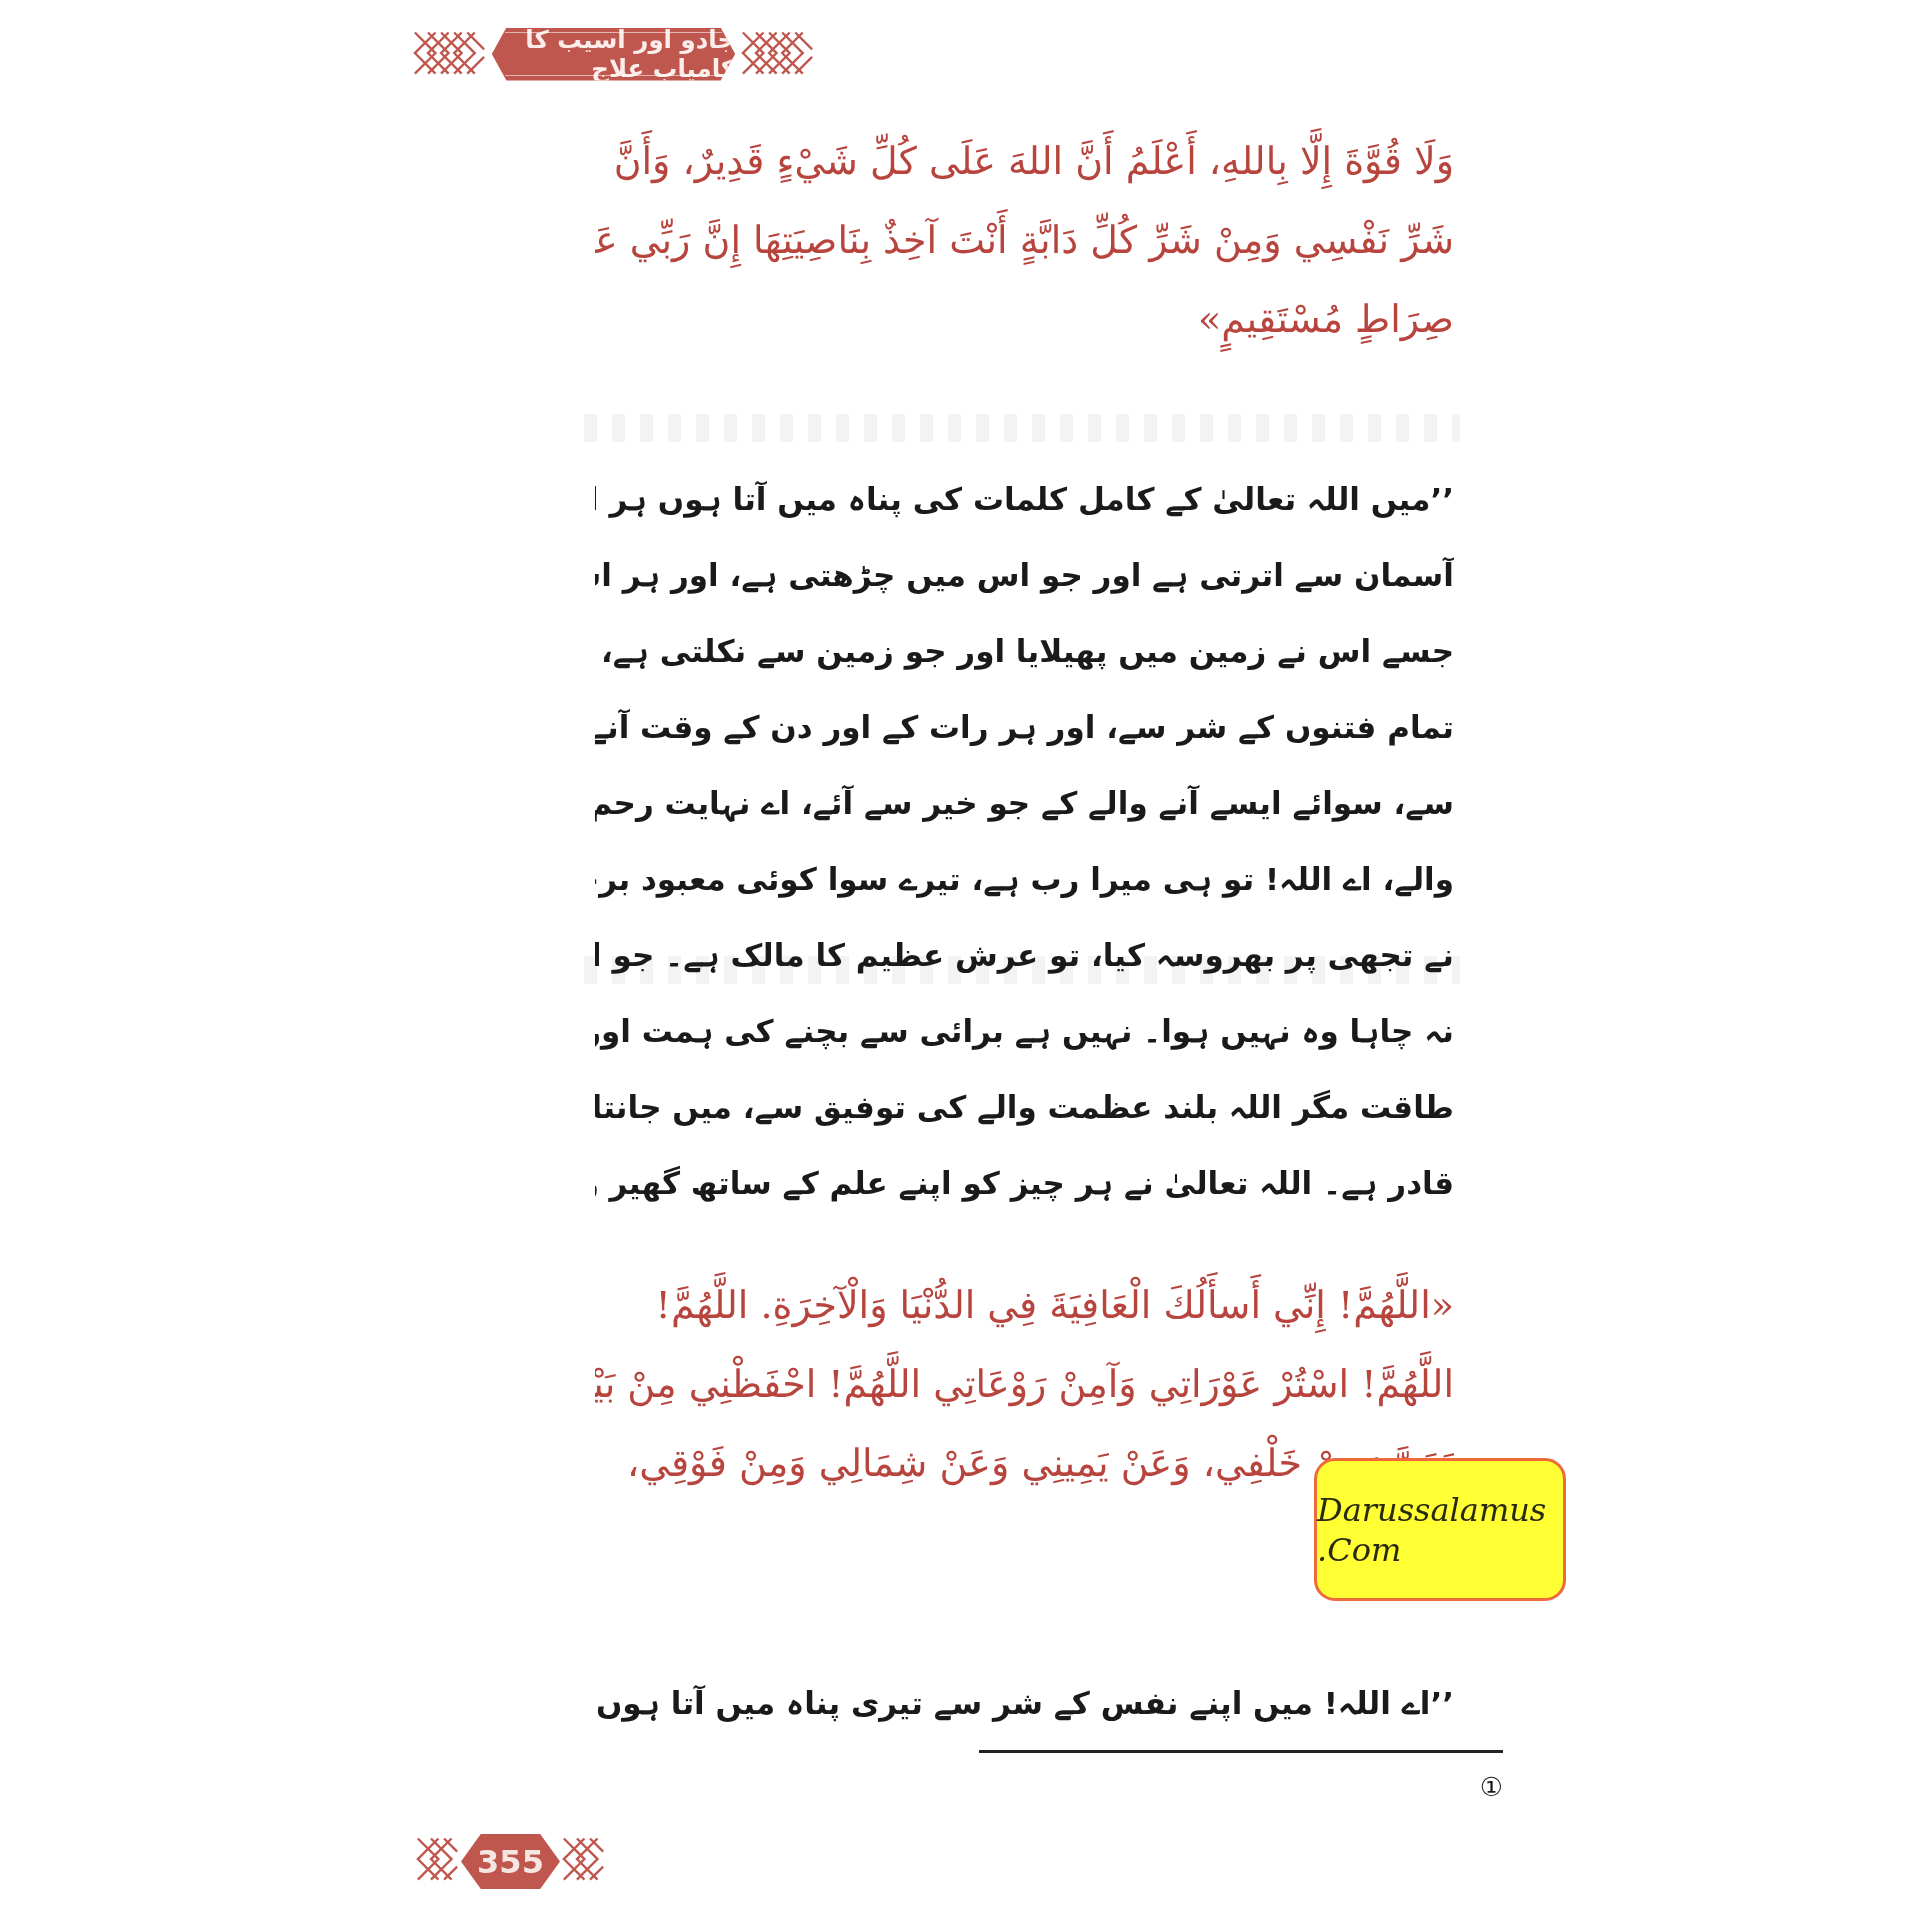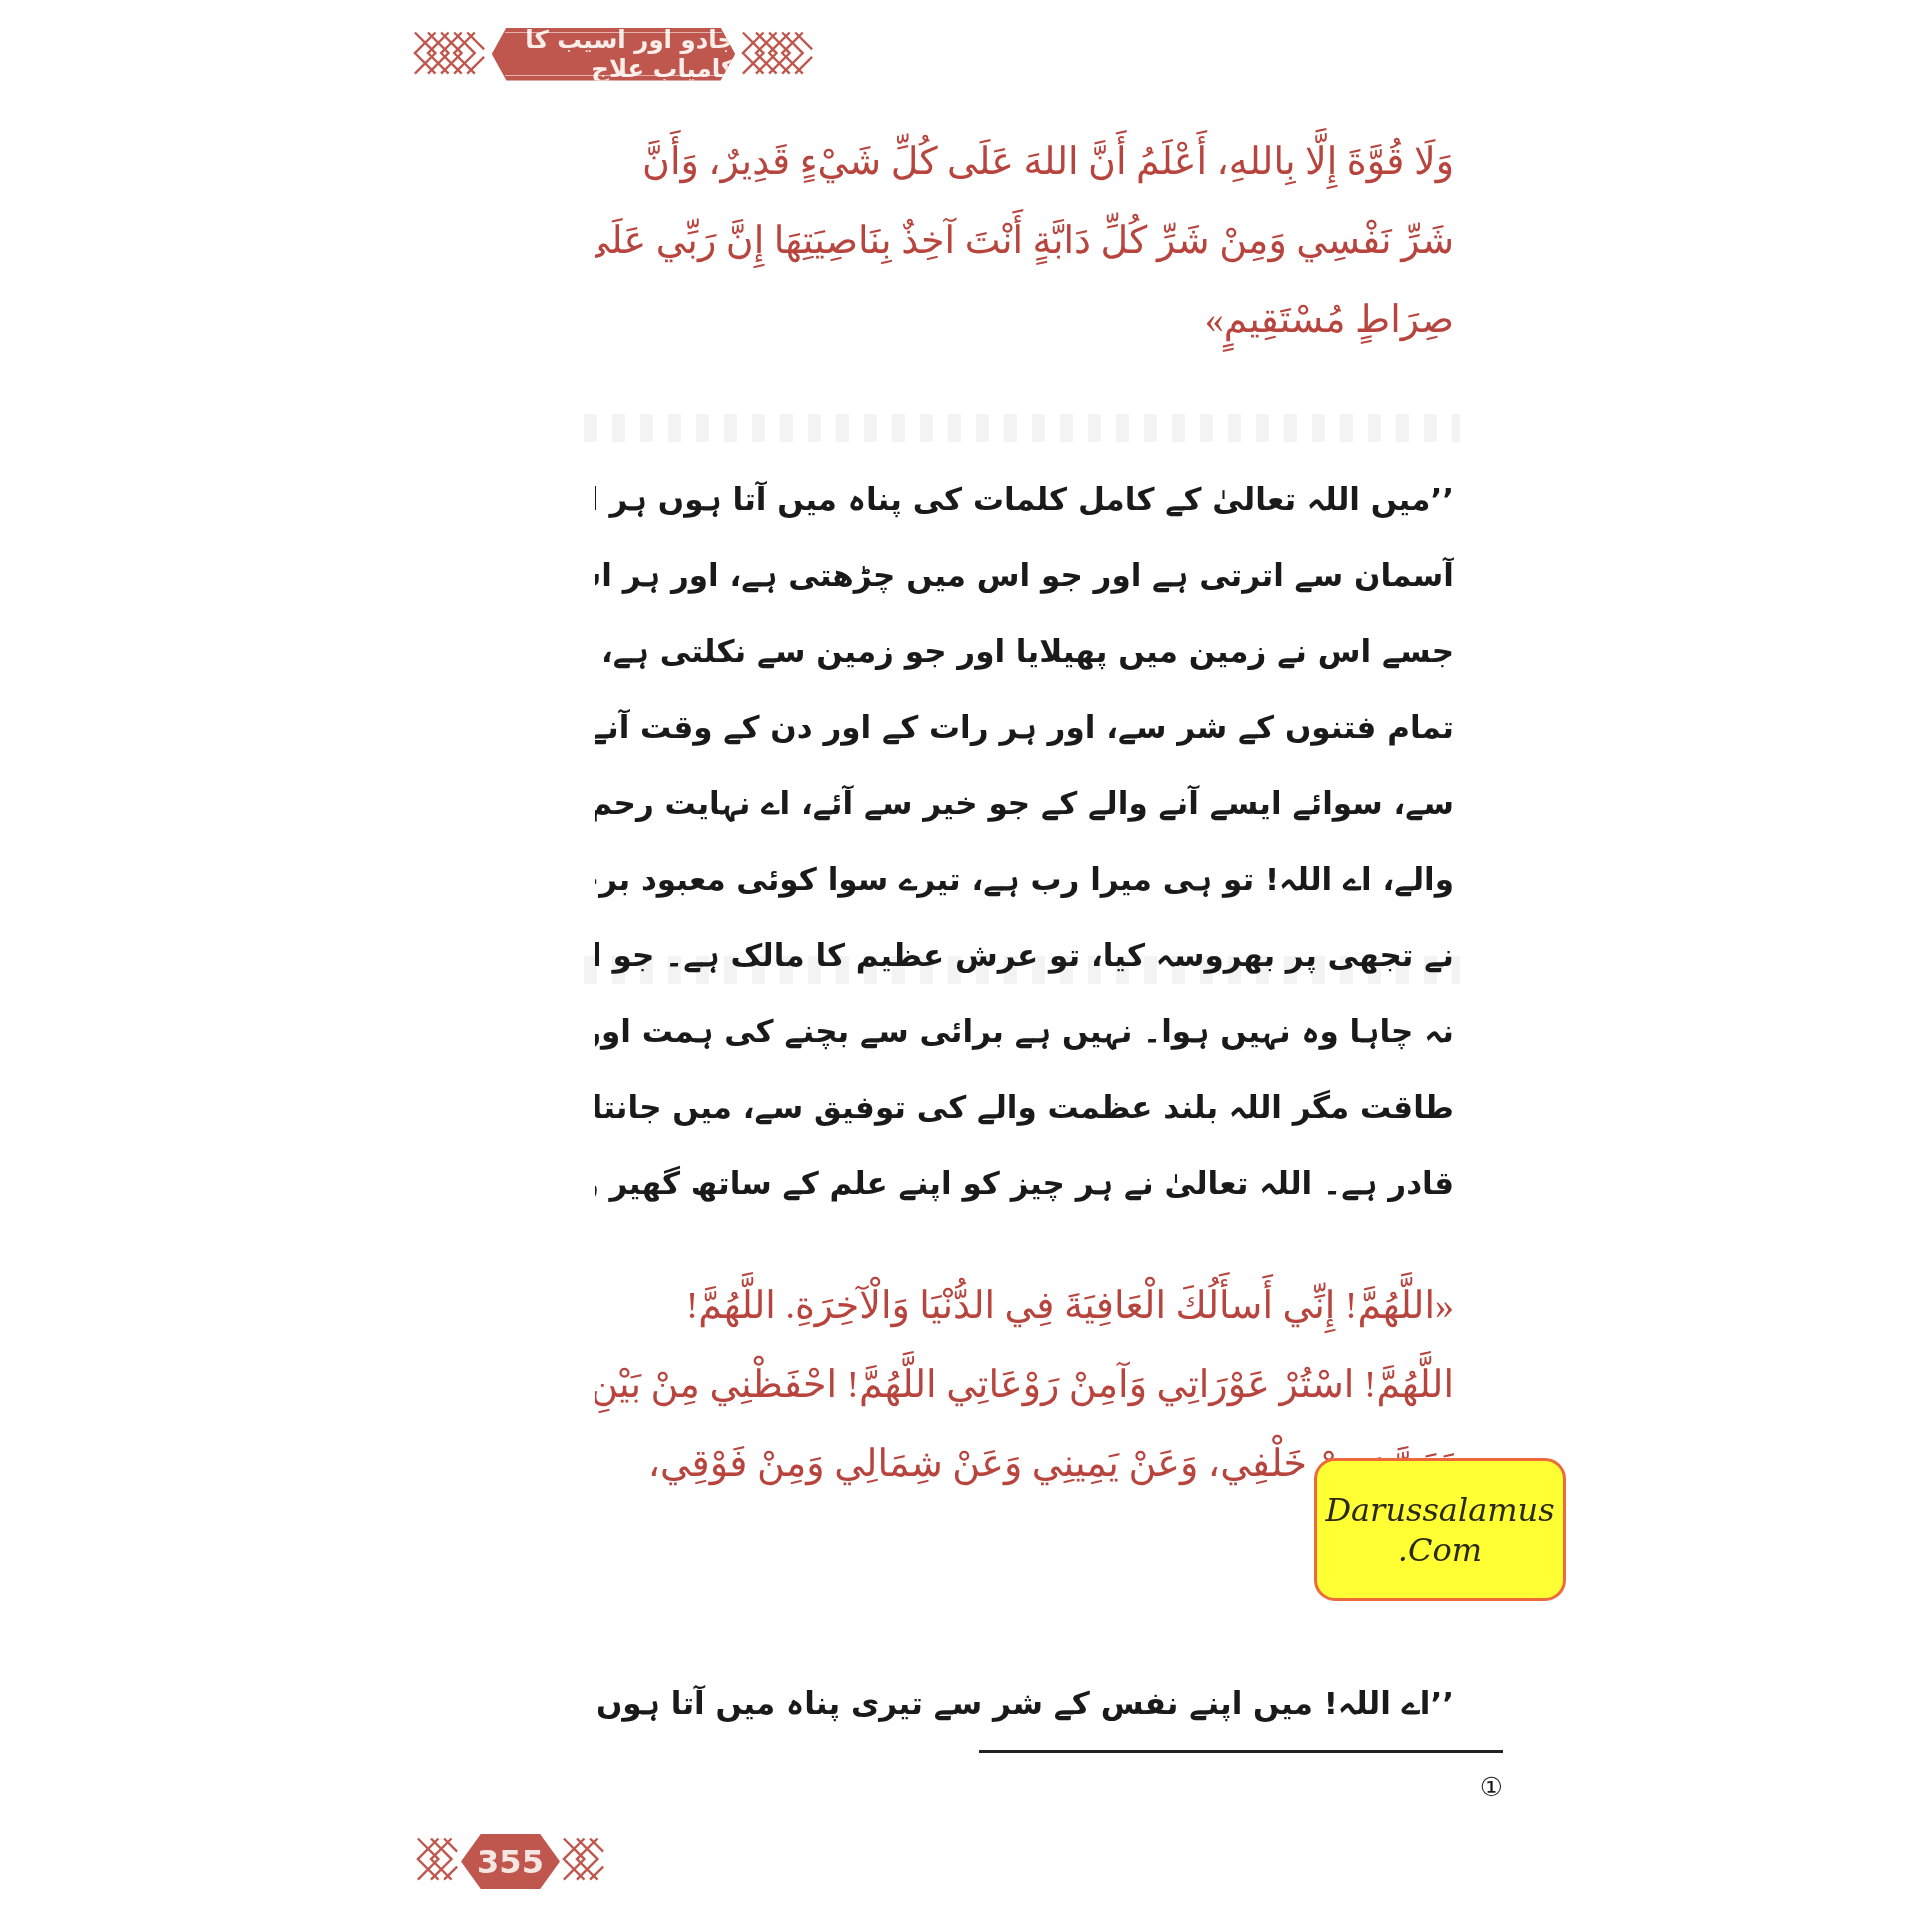--- a/index.html
+++ b/index.html
@@ -20,39 +20,39 @@
   }
   .banner::after {
     content:""; position:absolute; inset:4.7px 13px;
     border-top:0.9px solid rgba(255,255,255,.55); border-bottom:0.9px solid rgba(255,255,255,.55);
   }
   .banner-text { color:#fbeeea; font-family:"DejaVu Sans", sans-serif; font-size:24.5px; direction:rtl; font-weight:bold; }
 
   
   .col { position:absolute; left:595px; width:859px; direction:rtl; }
   .arabic { color:#b8443e; font-family:"DejaVu Serif", serif; font-size:38px; text-align:justify; text-align-last:right; }
-  .arabic .line { height:79px; line-height:79px; white-space:nowrap; overflow:hidden; text-align:right;font-family:Liberation Serif, serif; }
+  .arabic .line { height:79px; line-height:79px; white-space:nowrap; overflow:hidden; text-align:right; }
   .urdu { color:#1a1a1a; font-family:"DejaVu Sans", sans-serif; font-size:31px; font-weight:bold; }
   .urdu .line { height:76px; line-height:76px; white-space:nowrap; overflow:hidden; text-align:right; }
 
   .rule { position:absolute; left:979px; width:524px; top:1750px; height:2.8px; background:#222; }
   .footnote { position:absolute; left:885px; width:618px; top:1763px; height:47px; direction:rtl;
     font-family:"DejaVu Sans", sans-serif; font-size:24.5px; color:#1a1a1a; white-space:nowrap; display:flex; align-items:center; gap:21px; }
   .circ { font-size:26px; }
 
   
   .pagenum { position:absolute; left:414px; top:1827px; width:193px; height:62px; display:flex; align-items:flex-end; }
   .pagenum .lattice { width:47px; height:58px; }
   .hex { flex:1; height:55px; background:#c0574e; clip-path:polygon(20% 0,80% 0,100% 50%,80% 100%,20% 100%,0 50%);
     display:flex; align-items:center; justify-content:center; color:#f6e6e2; font-family:"DejaVu Sans", sans-serif; font-weight:bold; font-size:32px; }
 
   
   .wm { position:absolute; left:1314px; top:1458px; width:252px; height:143px; background:#ffff33;
     border:3.8px solid #ef6a3a; border-radius:21px; box-sizing:border-box;
-    display:flex; flex-direction:column; align-items:center; justify-content:center;
+    display:flex; flex-direction:column; justify-content:center;
     font-family:"DejaVu Serif", serif; font-style:italic; color:#2a2a10; font-size:32px; line-height:40px; }
   .ghost { position:absolute; left:584px; width:876px; height:28px; opacity:.10;
     background:repeating-linear-gradient(90deg,#888 0 13px,transparent 13px 28px); }
 </style>
 </head>
 <body>
 
 <div class="page">
 
   <div class="header">

